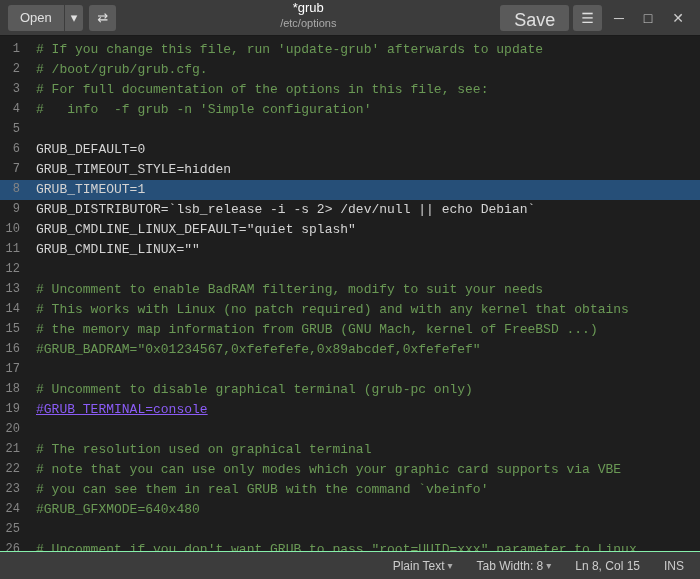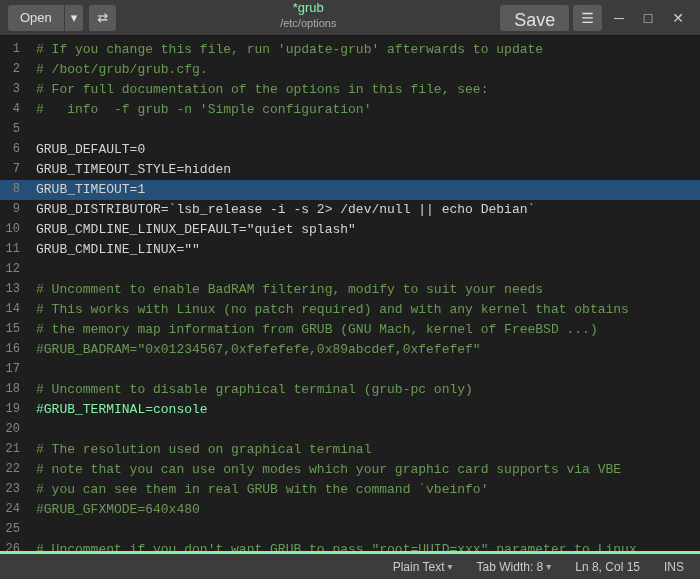--- a/index.html
+++ b/index.html
@@ -68,21 +68,21 @@
 
     .titlebar-center {
       flex: 1;
       text-align: center;
       color: #e0e0e0;
       font-size: 13px;
       font-family: sans-serif;
     }
 
     .titlebar-center .filename {
-      color: #86efac;
+      color: #ffffff;
     }
 
     .titlebar-center .filepath {
       color: #aaaaaa;
       font-size: 11px;
     }
 
     .titlebar-right {
       display: flex;
       align-items: center;
@@ -164,21 +164,21 @@
       color: #d4d4d4;
     }
 
     
     .statusbar {
       display: flex;
       align-items: center;
       background: #3c3c3c;
       height: 28px;
       padding: 0 12px;
-      border-top: 3px solid #86efac;
+      border-top: 1px solid #86efac;
       font-family: sans-serif;
       font-size: 12px;
       color: #cccccc;
       justify-content: flex-end;
       gap: 16px;
     }
 
     .statusbar-item {
       display: flex;
       align-items: center;
@@ -298,21 +298,21 @@
     <div class="line">
       <span class="line-number">17</span>
       <span class="line-content"></span>
     </div>
     <div class="line">
       <span class="line-number">18</span>
       <span class="line-content" style="color: rgb(106, 153, 85);"># Uncomment to disable graphical terminal (grub-pc only)</span>
     </div>
     <div class="line">
       <span class="line-number">19</span>
-      <span class="line-content" style="color: #86efac;">#GRUB_TERMINAL=console</span>
+      <span class="line-content" style="color: #8b5cf6; text-decoration: underline;">#GRUB_TERMINAL=console</span>
     </div>
     <div class="line">
       <span class="line-number">20</span>
       <span class="line-content"></span>
     </div>
     <div class="line">
       <span class="line-number">21</span>
       <span class="line-content" style="color: rgb(106, 153, 85);"># The resolution used on graphical terminal</span>
     </div>
     <div class="line">

